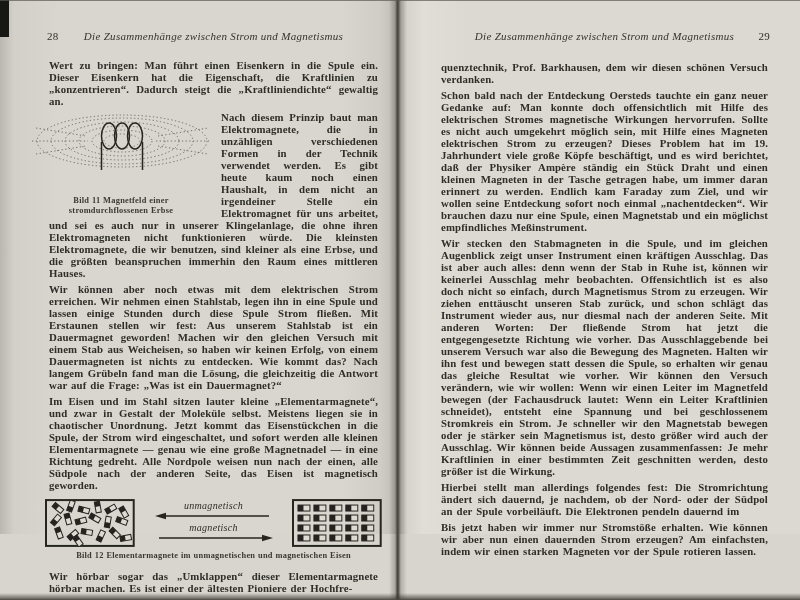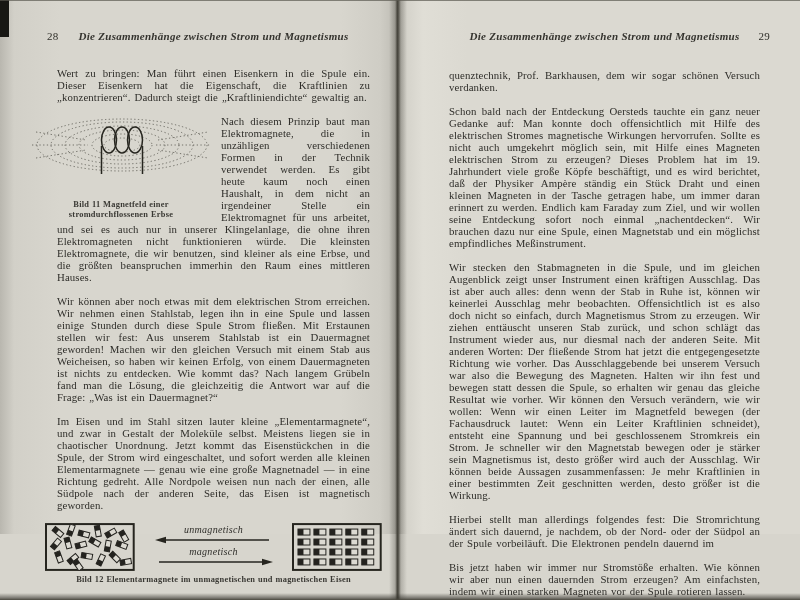--- a/index.html
+++ b/index.html
@@ -30,32 +30,32 @@
   .top-line{position:absolute;top:0;left:0;width:800px;height:1px;background:rgba(90,88,80,.7);}
   .bottom-shadow{
     position:absolute;bottom:0;left:0;width:800px;height:7px;
     background:linear-gradient(180deg,rgba(50,48,42,0),rgba(50,48,42,.55) 70%,#4a483f 100%);
   }
 
   
   .pagehead{position:absolute;top:30px;font-size:11px;letter-spacing:.3px;}
   .page-left  .pagehead{left:45px;width:337px;}
   .page-right .pagehead{left:40px;width:335px;}
-  .pagehead .title{display:block;text-align:center;font-style:italic;color:#34332e;font-weight:bold;}
+  .pagehead .title{display:block;text-align:center;font-style:italic;color:#34332e;}
   .pagehead .num{position:absolute;top:0;font-style:normal;color:#2f2e29;}
   .page-left  .pagehead .num{left:2px;}
   .page-right .pagehead .num{right:2px;}
 
   
   .textblock{position:absolute;top:55px;font-size:10.8px;line-height:12px;
     text-align:justify;letter-spacing:.12px;word-spacing:1.1px;color:#2e2d29;
     hyphens:auto;-webkit-hyphens:auto;}
   .page-left  .textblock{left:45px;width:337px;}
   .page-right .textblock{left:40px;width:335px;top:57px;}
-  .textblock p{margin:12px;}
+  .textblock p{margin:4px;font-weight:bold;}
 
   
   .fig11{float:left;width:182px;margin:3px 9px 3px -15px;}
   .fig11 svg{display:block;}
   .figcap{font-size:8.4px;line-height:9.6px;font-weight:bold;text-align:center;
     letter-spacing:.25px;color:#3a3934;word-spacing:.4px;}
   .fig11 .figcap{margin-top:18px;}
 
   
   .fig12{display:flex;align-items:center;justify-content:center;gap:18px;margin:8px 0 4px 0;}
@@ -192,21 +192,21 @@
     </div>
   </div>
 
   <div class="page page-right">
     <div class="pagehead">
       <span class="title">Die Zusammenhänge zwischen Strom und Magnetismus</span>
       <span class="num">29</span>
     </div>
 
     <div class="textblock">
-      <p>quenztechnik, Prof. Barkhausen, dem wir sogar schönen Versuch verdanken.</p>
+      <p>quenztechnik, Prof. Barkhausen, dem wir diesen schönen Versuch verdanken.</p>
       <p>Schon bald nach der Entdeckung Oersteds tauchte ein ganz neuer Gedanke auf: Man konnte doch offensichtlich mit Hilfe des elektrischen Stromes magnetische Wirkungen hervorrufen. Sollte es nicht auch umgekehrt möglich sein, mit Hilfe eines Magneten elektrischen Strom zu erzeugen? Dieses Problem hat im 19. Jahrhundert viele große Köpfe beschäftigt, und es wird berichtet, daß der Physiker Ampère ständig ein Stück Draht und einen kleinen Magneten in der Tasche getragen habe, um immer daran erinnert zu werden. Endlich kam Faraday zum Ziel, und wir wollen seine Entdeckung sofort noch einmal „nachentdecken“. Wir brauchen dazu nur eine Spule, einen Magnetstab und ein möglichst empfindliches Meßinstrument.</p>
       <p>Wir stecken den Stabmagneten in die Spule, und im gleichen Augenblick zeigt unser Instrument einen kräftigen Ausschlag. Das ist aber auch alles: denn wenn der Stab in Ruhe ist, können wir keinerlei Ausschlag mehr beobachten. Offensichtlich ist es also doch nicht so einfach, durch Magnetismus Strom zu erzeugen. Wir ziehen enttäuscht unseren Stab zurück, und schon schlägt das Instrument wieder aus, nur diesmal nach der anderen Seite. Mit anderen Worten: Der fließende Strom hat jetzt die entgegengesetzte Richtung wie vorher. Das Ausschlaggebende bei unserem Versuch war also die Bewegung des Magneten. Halten wir ihn fest und bewegen statt dessen die Spule, so erhalten wir genau das gleiche Resultat wie vorher. Wir können den Versuch verändern, wie wir wollen: Wenn wir einen Leiter im Magnetfeld bewegen (der Fachausdruck lautet: Wenn ein Leiter Kraftlinien schneidet), entsteht eine Spannung und bei geschlossenem Stromkreis ein Strom. Je schneller wir den Magnetstab bewegen oder je stärker sein Magnetismus ist, desto größer wird auch der Ausschlag. Wir können beide Aussagen zusammenfassen: Je mehr Kraftlinien in einer bestimmten Zeit geschnitten werden, desto größer ist die Wirkung.</p>
       <p>Hierbei stellt man allerdings folgendes fest: Die Stromrichtung ändert sich dauernd, je nachdem, ob der Nord- oder der Südpol an der Spule vorbeiläuft. Die Elektronen pendeln dauernd im</p>
       <p>Bis jetzt haben wir immer nur Stromstöße erhalten. Wie können wir aber nun einen dauernden Strom erzeugen? Am einfachsten, indem wir einen starken Magneten vor der Spule rotieren lassen.</p>
     </div>
   </div>
 
   <div class="gutter"></div>
   <div class="corner-mark"></div>
   <div class="top-line"></div>

